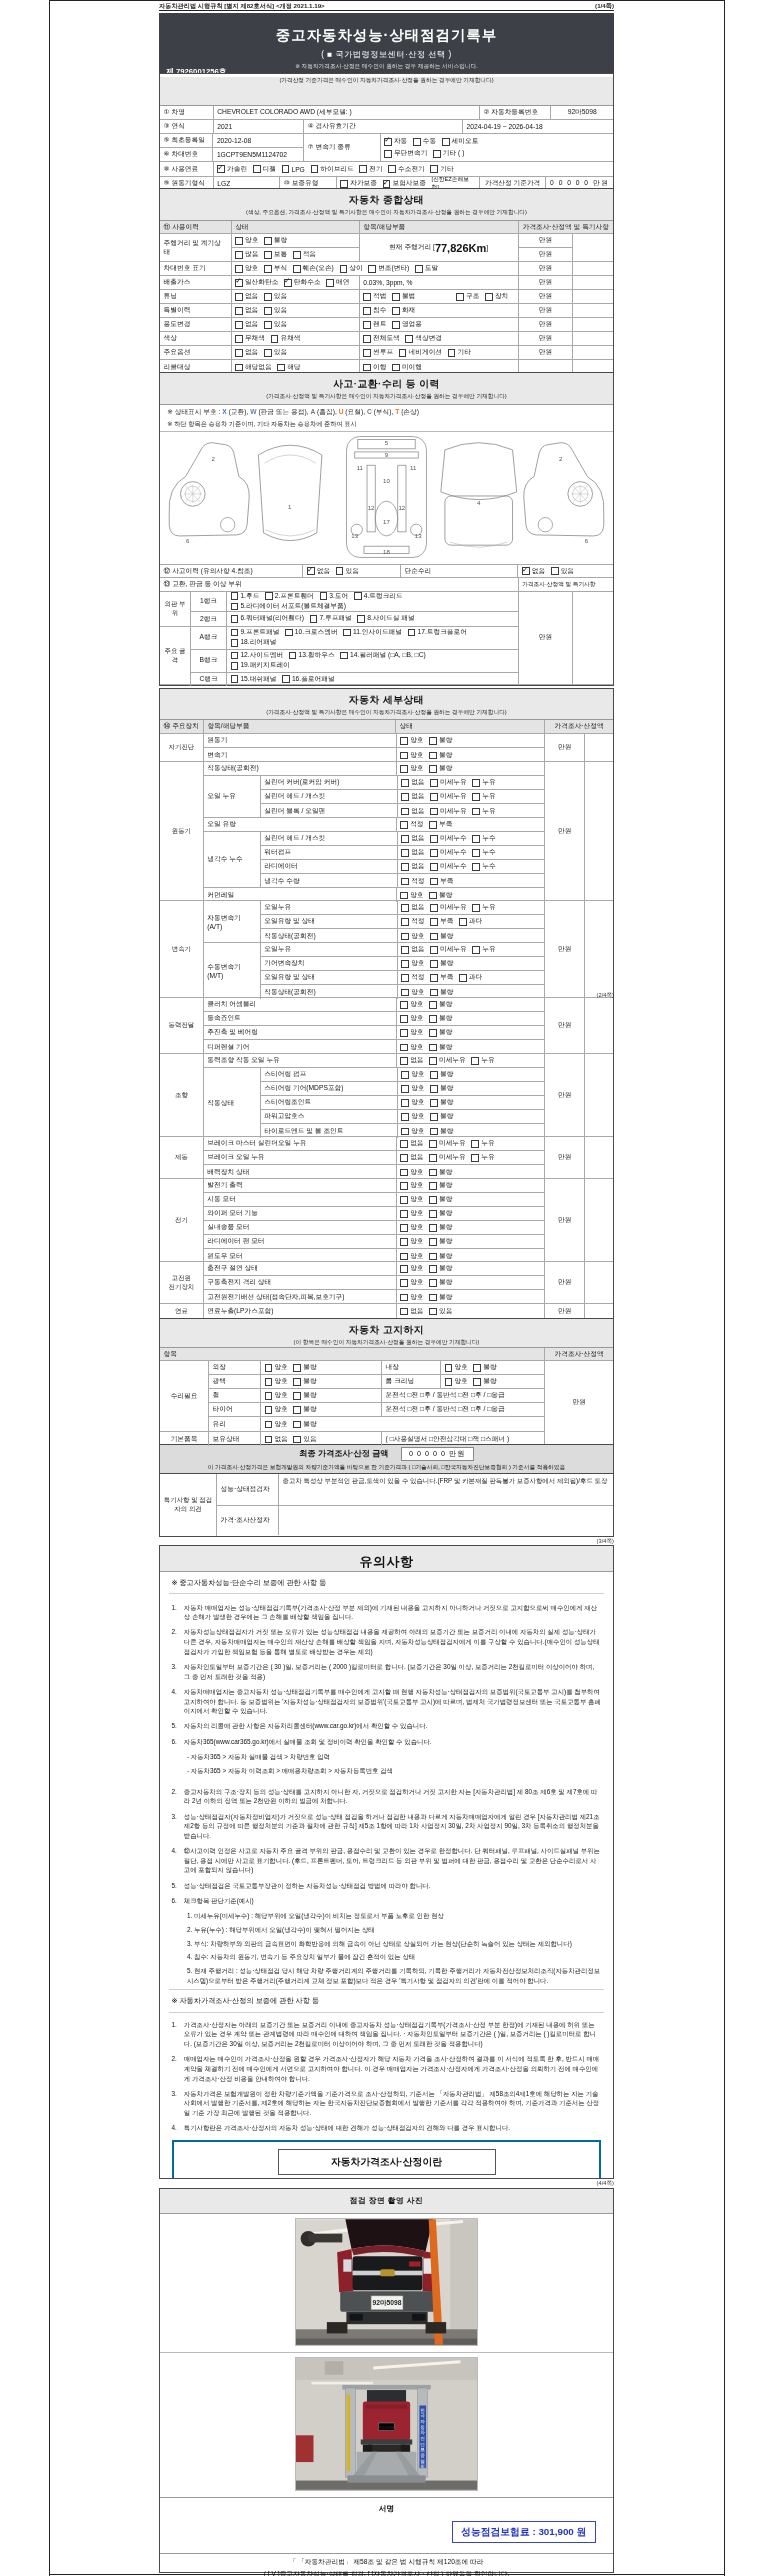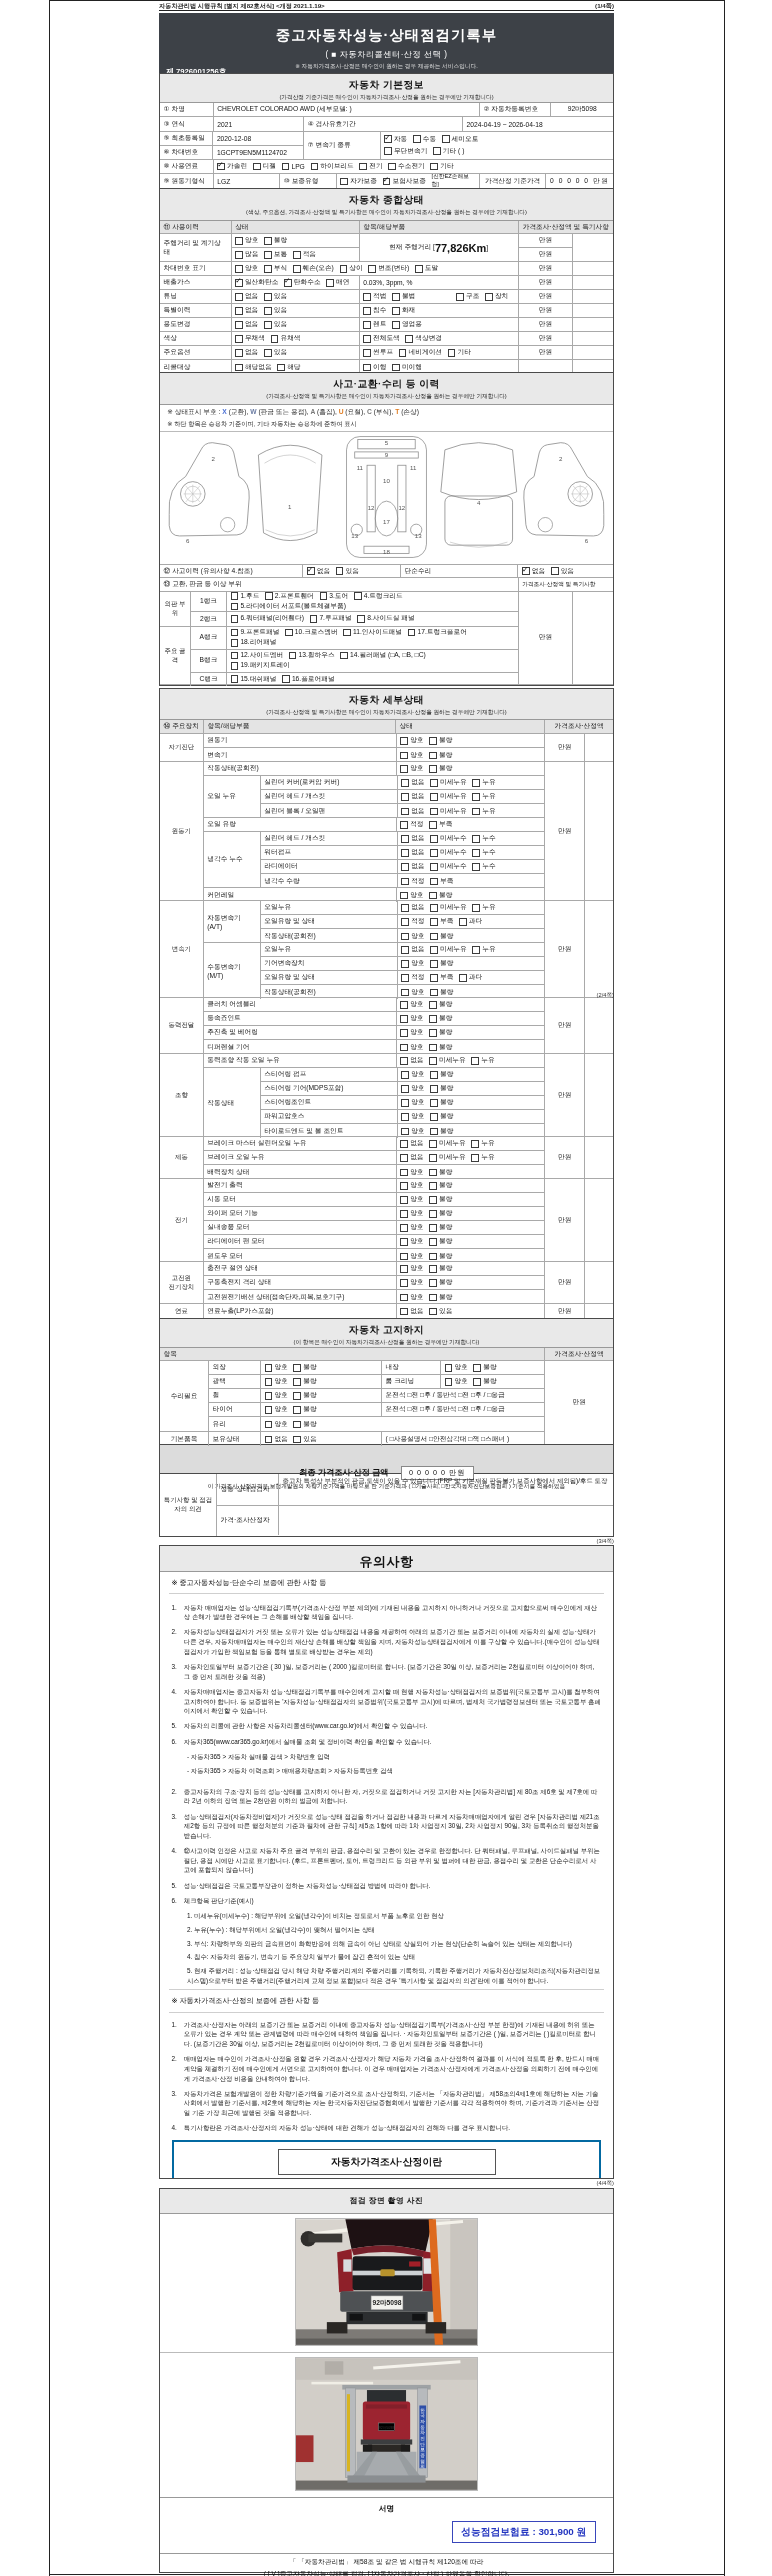--- a/index.html
+++ b/index.html
@@ -57,30 +57,29 @@
     <div class="meta">
         <span>자동차관리법 시행규칙 [별지 제82호서식] &lt;개정 2021.1.19&gt;</span>
         <span>(1/4쪽)</span>
       </div>
   </div>
 
   <div class="content" style="top:10.3px">
     <div style="height:1px;background:#222"></div>
     <div class="dark" style="height:66px;margin-top:2.1px">
       <div class="t">중고자동차성능·상태점검기록부</div>
-      <div class="s">( ■ 자동차리콜센터·산정 선택 )</div>
+      <div class="s">( ■ 국가법령정보센터·산정 선택 )</div>
       <div class="n">※ 자동차가격조사·산정은 매수인이 원하는 경우 제공하는 서비스입니다.</div>
       <div class="docno">제 7926001256호</div>
     </div>
   </div>
 
   <div class="content" style="top:73px">
     <div class="tbl">
       <div class="sechead" style="height:28px">
-        <div class="t1">자동차 기본정보</div>
         <div class="t2">(가격산정 기준가격은 매수인이 자동차가격조사·산정을 원하는 경우에만 기재합니다)</div>
       </div>
       <div id="basicBody" class="tblbody">
           <div class="fr" style="height:14.4px">
             <div class="c " style="width:54px">① 차명</div>
             <div class="c " style="width:268px">CHEVROLET COLORADO AWD (세부모델: )</div>
             <div class="c " style="width:72px">② 자동차등록번호</div>
             <div class="c cen lastc" style="width:62px">92마5098</div>
           </div>
           <div class="fr" style="height:14.4px">
@@ -1499,21 +1498,21 @@
                     <div class="c lastc" style="flex:1">( □사용설명서 □안전삼각대 □잭 □스패너 )</div>
                   </div>
                 </div>
               </div>
             </div>
             <div class="c cen lastc" style="width:68px">만원</div>
           </div>
         </div>
     </div>
     <div id="finalBand" class="finalband" style="height:28px">
-        <div style="padding-top:21px"><b style="font-size:8.2px">최종 가격조사·산정 금액</b><span style="display:inline-block;margin-left:12.4px;background:#fff;border:0.5px solid #888;padding:1px 7.2px;font-size:7.2px;letter-spacing:1px">0  0  0  0  0 만원</span></div>
+        <div style="padding-top:2px"><b style="font-size:8.2px">최종 가격조사·산정 금액</b><span style="display:inline-block;margin-left:12.4px;background:#fff;border:0.5px solid #888;padding:1px 7.2px;font-size:7.2px;letter-spacing:1px">0  0  0  0  0 만원</span></div>
         <div class="small" style="margin-top:2.6px">이 가격조사·산정가격은 보험개발원의 차량기준가액을 바탕으로 한 기준가격과 ( □기술사회, □한국자동차진단보증협회 ) 기준서를 적용하였음</div>
       </div>
     <div id="opinionTbl" class="tbl" style="border-top:none">
         <div class="fr" style="height:62px;border-bottom:none">
           <div class="c cen" style="width:57px;font-size:6.4px">특기사항 및 점검자의 의견</div>
           <div class="stack" style="flex:1">
             <div class="ir" style="height:32px;flex:none">
               <div class="c " style="width:62px">성능·상태점검자</div>
               <div class="c lastc" style="flex:1;font-size:6.4px;align-items:flex-start;padding-top:3.1px">중고차 특성상 부분적인 판금,도색이 있을 수 있습니다.(FRP 및 카본재질 판독불가 보증사항에서 제외됨)/후드 도장</div>
             </div>

